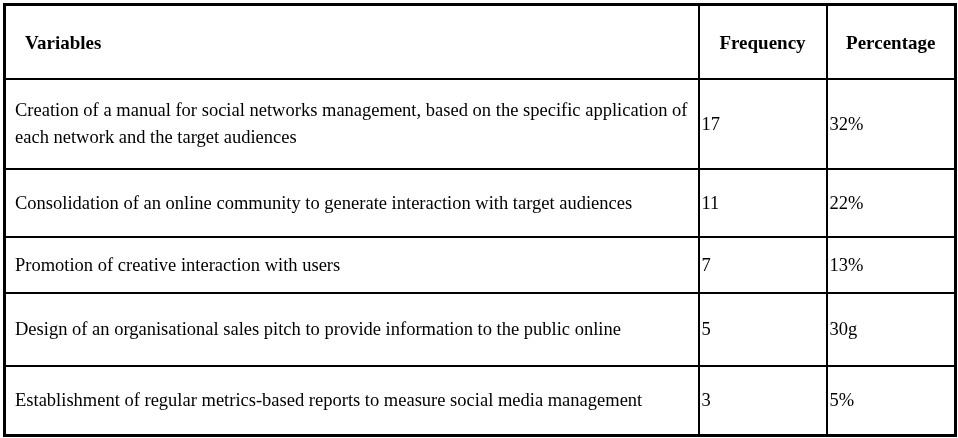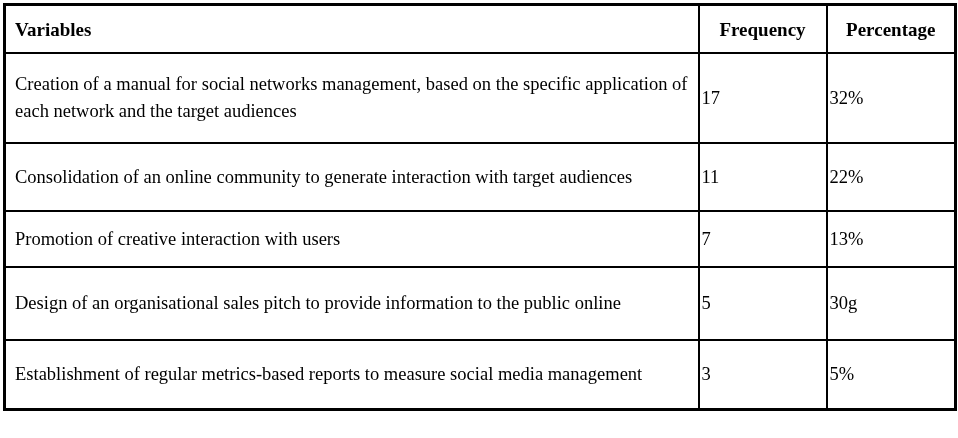--- a/index.html
+++ b/index.html
@@ -36,26 +36,26 @@
 
   .freq-table th, .freq-table td {
     border: 2px solid #000000;
     vertical-align: middle;
     background: #ffffff;
     line-height: 27px;
   }
   .freq-table th {
     font-weight: bold;
     text-align: left;
-    padding: 4px 6px 4px 9px;
+    padding: 4px 6px 4px 19px;
     font-size: 19px;
   }
   .freq-table th.center {
     text-align: center;
-    padding: 4px 2px;
+    padding: 17px 2px;
   }
   .freq-table td.var {
     text-align: justify;
     text-justify: inter-word;
     padding: 6px 10px 6px 9px;
   }
   .freq-table td.num {
     padding: 2px;
   }
   

